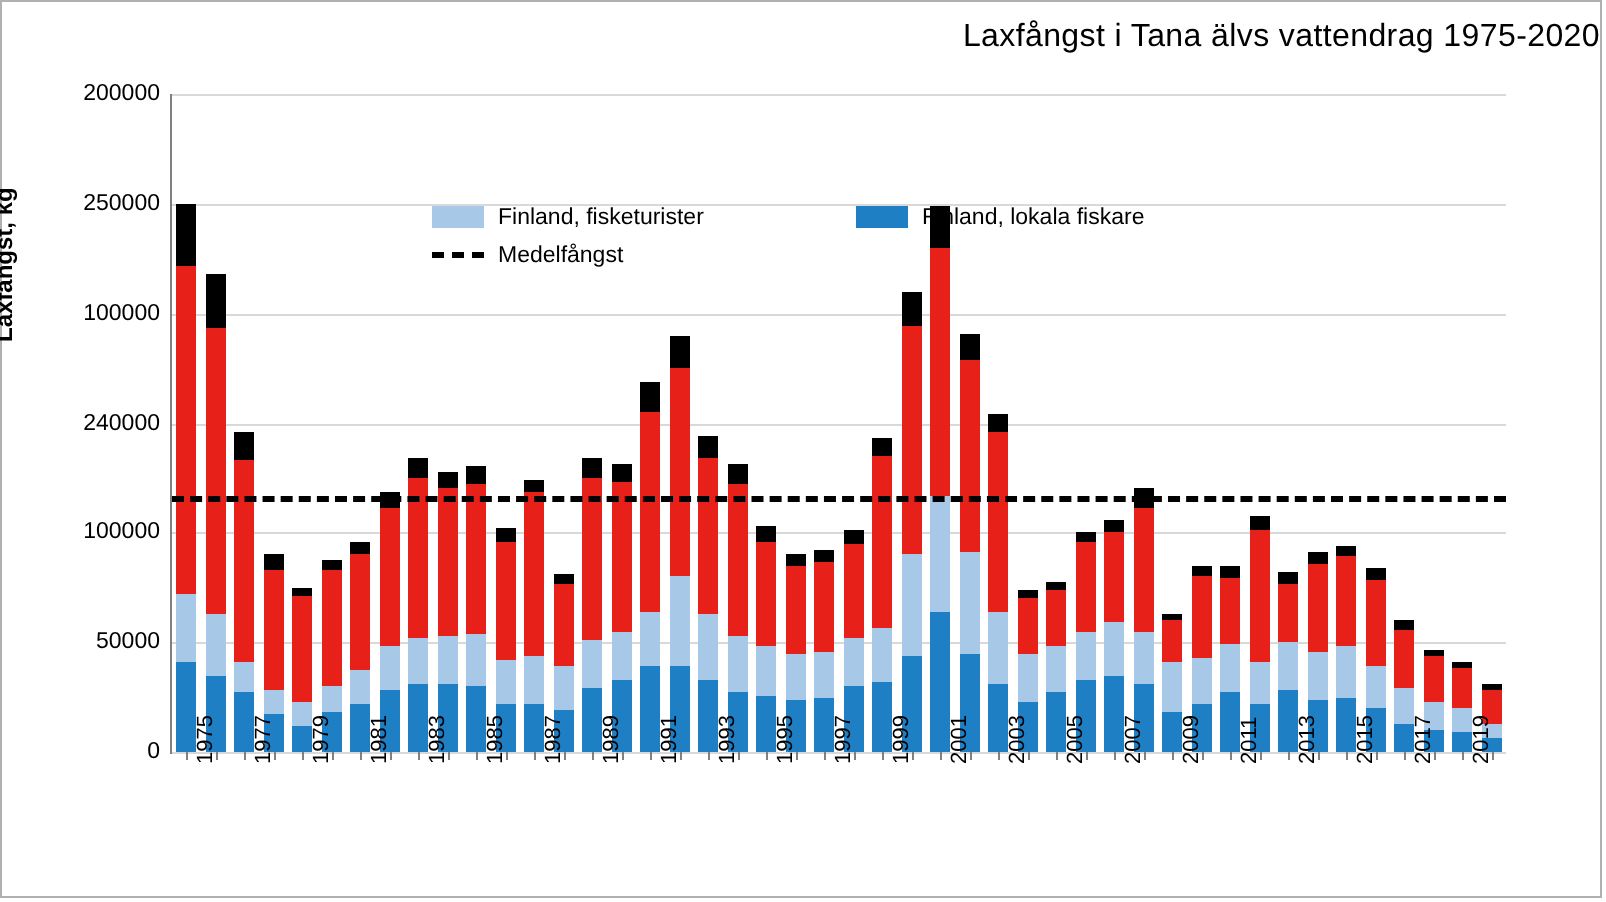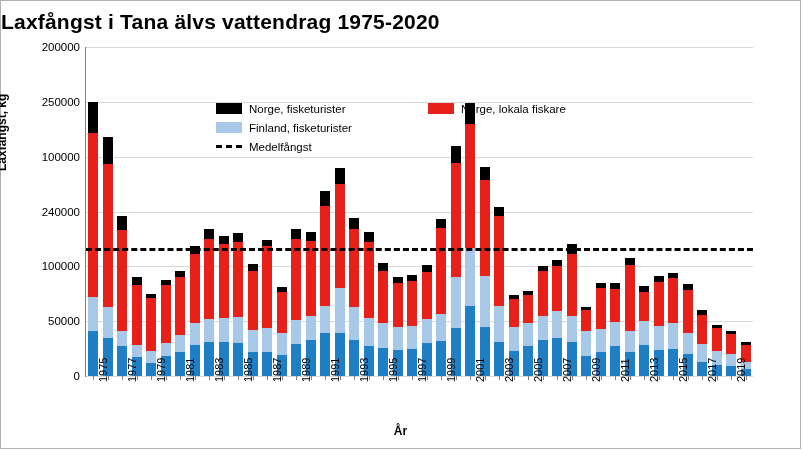--- a/index.html
+++ b/index.html
@@ -13,23 +13,23 @@
   #frame {
     position: relative;
     width: 801px; height: 449px;
     border: 1px solid #b0b0b0;
     box-sizing: border-box;
     background: #ffffff;
   }
   #title {
     position: absolute;
     left: 0; right: 0; top: 9px;
-    text-align: left;
-    font-size: 21px;
-    font-weight: bold;
+    text-align: right;
+    font-size: 16px;
+    font-weight: normal;
     letter-spacing: 0.2px;
   }
   
   #plot {
     position: absolute;
     left: 84px;
     top: 46px;
     width: 668px;
     height: 330px;
     border-left: 1px solid #808080;
@@ -134,21 +134,20 @@
   .legend-label { white-space: nowrap; }
 </style>
 </head>
 <body>
 
 <div id="frame">
 
   <div id="title">Laxfångst i Tana älvs vattendrag 1975-2020</div>
 
   <div id="ylabel">Laxfångst, kg</div>
-  <div id="xlabel">År</div>
 
   <div id="plot">
     <div id="grid-layer">
         <div class="gridline" style="top: 329px;"></div>
         <div class="gridline" style="top: 274.167px;"></div>
         <div class="gridline" style="top: 219.333px;"></div>
         <div class="gridline" style="top: 164.5px;"></div>
         <div class="gridline" style="top: 109.667px;"></div>
         <div class="gridline" style="top: 54.8333px;"></div>
         <div class="gridline" style="top: 0px;"></div>
@@ -509,32 +508,26 @@
         <div class="xtick" style="left: 620.25px; top: 335px;">2017</div>
         <div class="xtickmark" style="left: 630.75px; top: 329px;"></div>
         <div class="xtickmark" style="left: 645.25px; top: 329px;"></div>
         <div class="xtick" style="left: 649.25px; top: 335px;">2019</div>
         <div class="xtickmark" style="left: 659.75px; top: 329px;"></div>
       </div>
 
     <div id="legend">
       <div class="legend-row">
         <div class="legend-item">
-          <span class="swatch" style="background:#000000"></span>
-          <span class="legend-label">Norge, fisketurister</span>
-        </div>
-        <div class="legend-item">
-          <span class="swatch" style="background:#e8201a"></span>
-          <span class="legend-label">Norge, lokala fiskare</span>
-        </div>
-      </div>
-      <div class="legend-row">
-        <div class="legend-item">
           <span class="swatch" style="background:#a8c8e8"></span>
           <span class="legend-label">Finland, fisketurister</span>
+        </div>
+        <div class="legend-item">
+          <span class="swatch" style="background:#1f7fc4"></span>
+          <span class="legend-label">Finland, lokala fiskare</span>
         </div>
       </div>
       <div class="legend-row">
         <div class="legend-item">
           <span class="swatch dash"></span>
           <span class="legend-label">Medelfångst</span>
         </div>
       </div>
     </div>
   </div>

